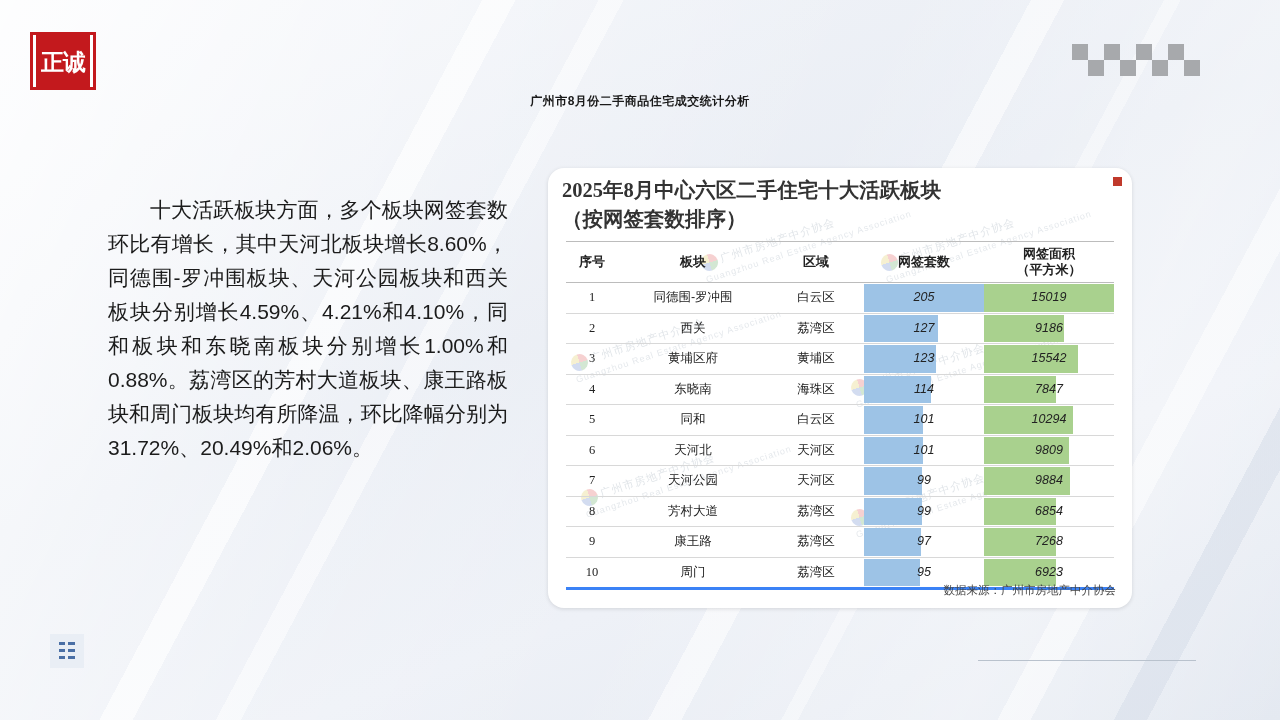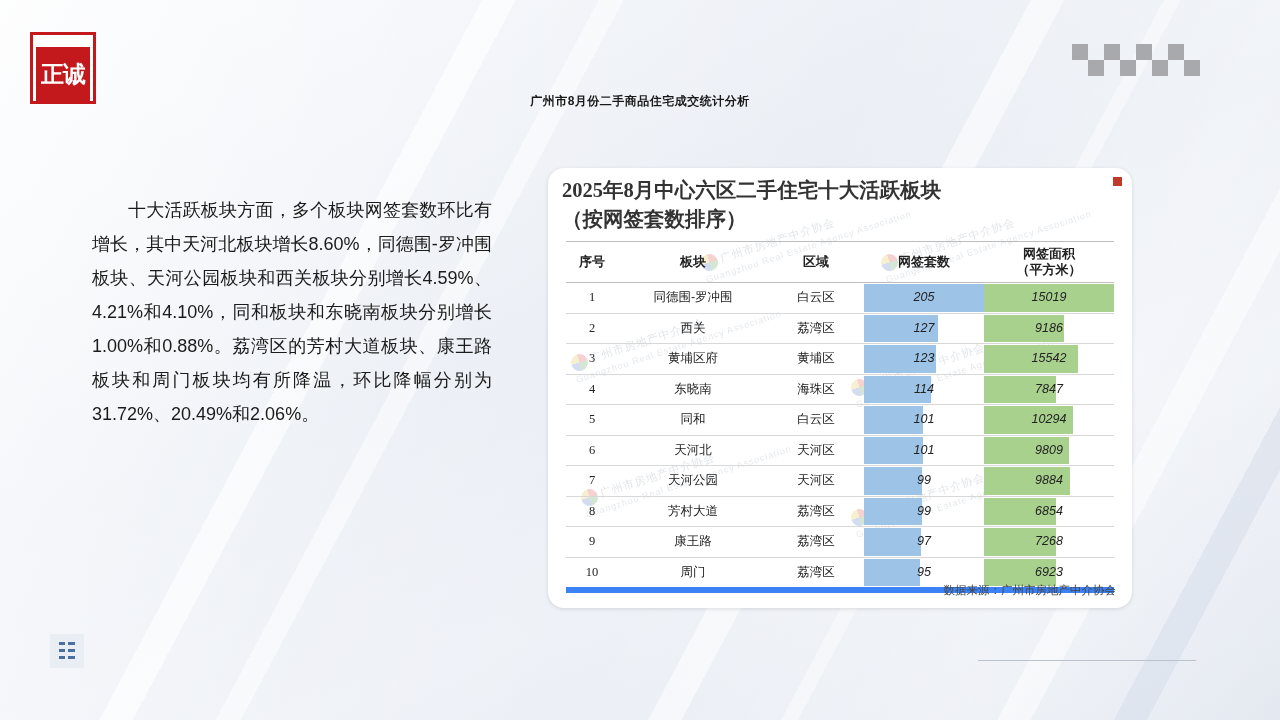--- a/index.html
+++ b/index.html
@@ -35,26 +35,26 @@
       linear-gradient(118deg, transparent 0 83%, rgba(255,255,255,0.5) 83% 85%, transparent 85% 100%),
       linear-gradient(118deg, transparent 0 90%, rgba(216,223,234,0.6) 90% 92%, transparent 92% 100%);
   }
 
   
   .logo {
     position: absolute;
     left: 30px;
     top: 32px;
     width: 66px;
-    height: 72px;
+    height: 58px;
     background: #ffffff;
     border: 3px solid #c3191d;
     box-sizing: border-box;
     display: flex;
-    align-items: flex-end;
+    align-items: flex-start;
     justify-content: center;
   }
   .logo-inner {
     width: 54px;
     height: 54px;
     background: #c3191d;
     color: #ffffff;
     font-size: 23px;
     font-weight: bold;
     letter-spacing: -1px;
@@ -88,24 +88,24 @@
     text-align: center;
     font-size: 12px;
     font-weight: bold;
     color: #1a1a1a;
     letter-spacing: 0.5px;
   }
 
   
   .body-text {
     position: absolute;
-    left: 92px;
+    left: 108px;
     top: 193px;
     width: 400px;
-    font-size: 18px;
+    font-size: 21px;
     line-height: 34px;
     color: #1b1b1b;
     text-indent: 2em;
     text-align: justify;
   }
 
   
   .card {
     position: absolute;
     left: 548px;
@@ -178,21 +178,21 @@
     font-weight: normal;
   }
   table.data thead th {
     font-weight: bold;
     font-size: 13px;
     border-bottom: 1px solid #bcbcbc;
     border-top: 1px solid #bcbcbc;
     height: 40px;
     line-height: 16px;
   }
-  table.data tbody tr:last-child td { border-bottom: 6px solid #3b82f6; }
+  table.data tbody tr:last-child td { border-bottom: 3px solid #3b82f6; }
   .c-idx { width: 52px; font-family: Liberation Serif, serif; }
   .c-plate { width: 150px; }
   .c-dist { width: 96px; }
   .c-num { width: 120px; }
   .c-area { width: 130px; }
   .bar-cell { position: relative; }
   .bar {
     position: absolute;
     left: 0; top: 1px; bottom: 1px;
     background: #9dc3e6;

